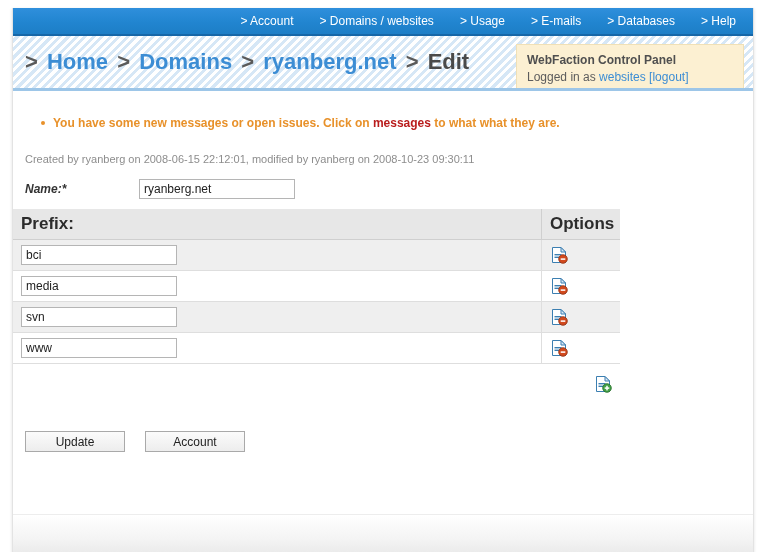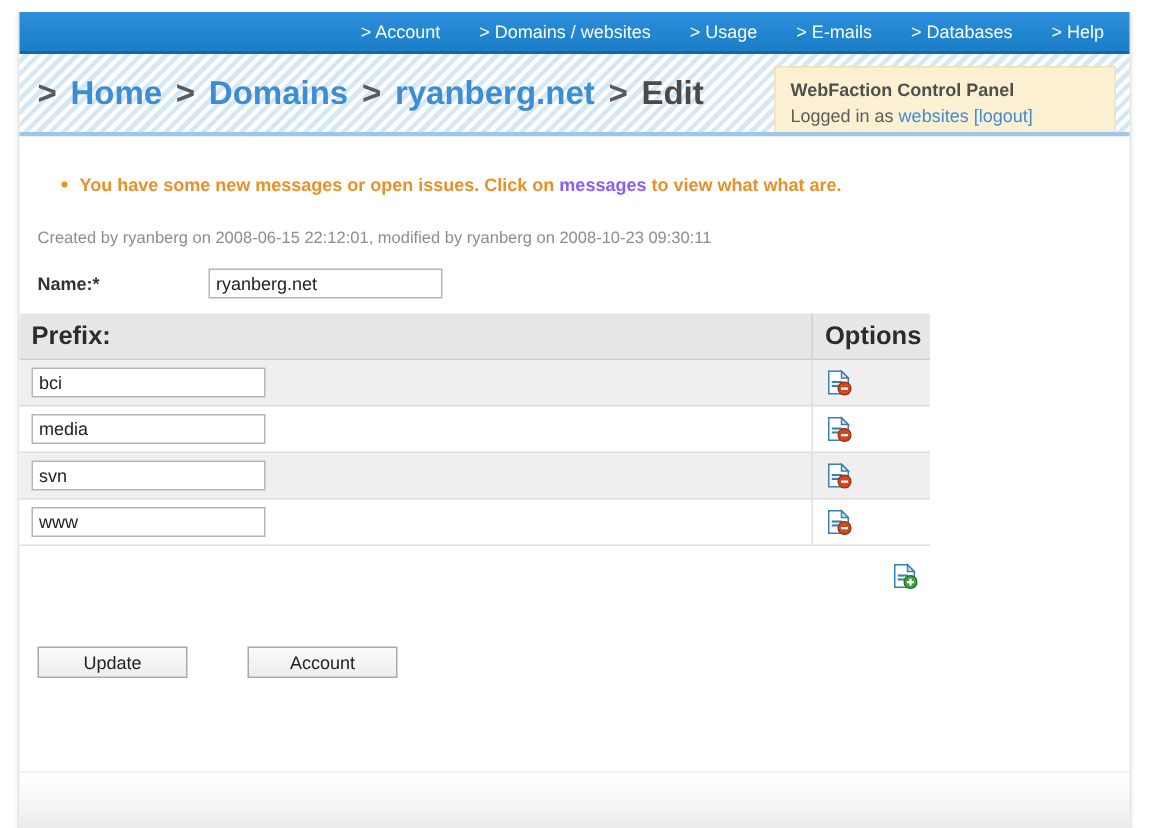--- a/index.html
+++ b/index.html
@@ -128,21 +128,21 @@
     content: "";
     position: absolute;
     left: -12px;
     top: 6px;
     width: 4px;
     height: 4px;
     border-radius: 50%;
     background: #e8912a;
   }
   .msglist a {
-    color: #8b5cf6;
+    color: #b91c1c;
     text-decoration: none;
   }
 
   .meta {
     padding: 22px 0 0 12px;
     font-size: 11px;
     color: #8d8d8d;
   }
 
   
@@ -155,20 +155,21 @@
     margin-bottom: 10px;
   }
   .formlabel {
     width: 126px;
     padding-left: 12px;
     box-sizing: border-box;
     font-size: 12px;
     font-weight: bold;
     color: #333333;
     padding-top: 3px;
+    font-style: italic;
   }
   .textinput {
     font-family: "Liberation Sans", sans-serif;
     font-size: 12px;
     color: #222222;
     padding: 2px 4px;
     border: 1px solid #b5b5b5;
     background: #ffffff;
     box-sizing: border-box;
   }
@@ -223,21 +224,21 @@
     width: 17px;
     height: 18px;
     vertical-align: middle;
     cursor: pointer;
   }
 
   
   .buttons {
     padding: 28px 0 0 12px;
     display: flex;
-    gap: 40px;
+    gap: 20px;
   }
   .btn {
     font-family: "Liberation Sans", sans-serif;
     font-size: 12px;
     color: #222222;
     background: linear-gradient(to bottom, #fbfbfb 0%, #ededed 100%);
     border: 1px solid #a9a9a9;
     width: 100px;
     height: 21px;
     cursor: pointer;
@@ -288,21 +289,21 @@
       </div>
     </div>
   </div>
 
   <div class="content">
 
     <ul class="msglist">
       <li>
         <span>You have some new messages or open issues. Click on</span>
         <a href="#">messages</a>
-        <span>to view what what are.</span>
+        <span>to what what they are.</span>
       </li>
     </ul>
 
     <div class="meta">Created by ryanberg on 2008-06-15 22:12:01, modified by ryanberg on 2008-10-23 09:30:11</div>
 
     <div class="form">
 
       <div class="formrow">
         <div class="formlabel">Name:*</div>
         <input class="textinput name-input" type="text" value="ryanberg.net" style="">

